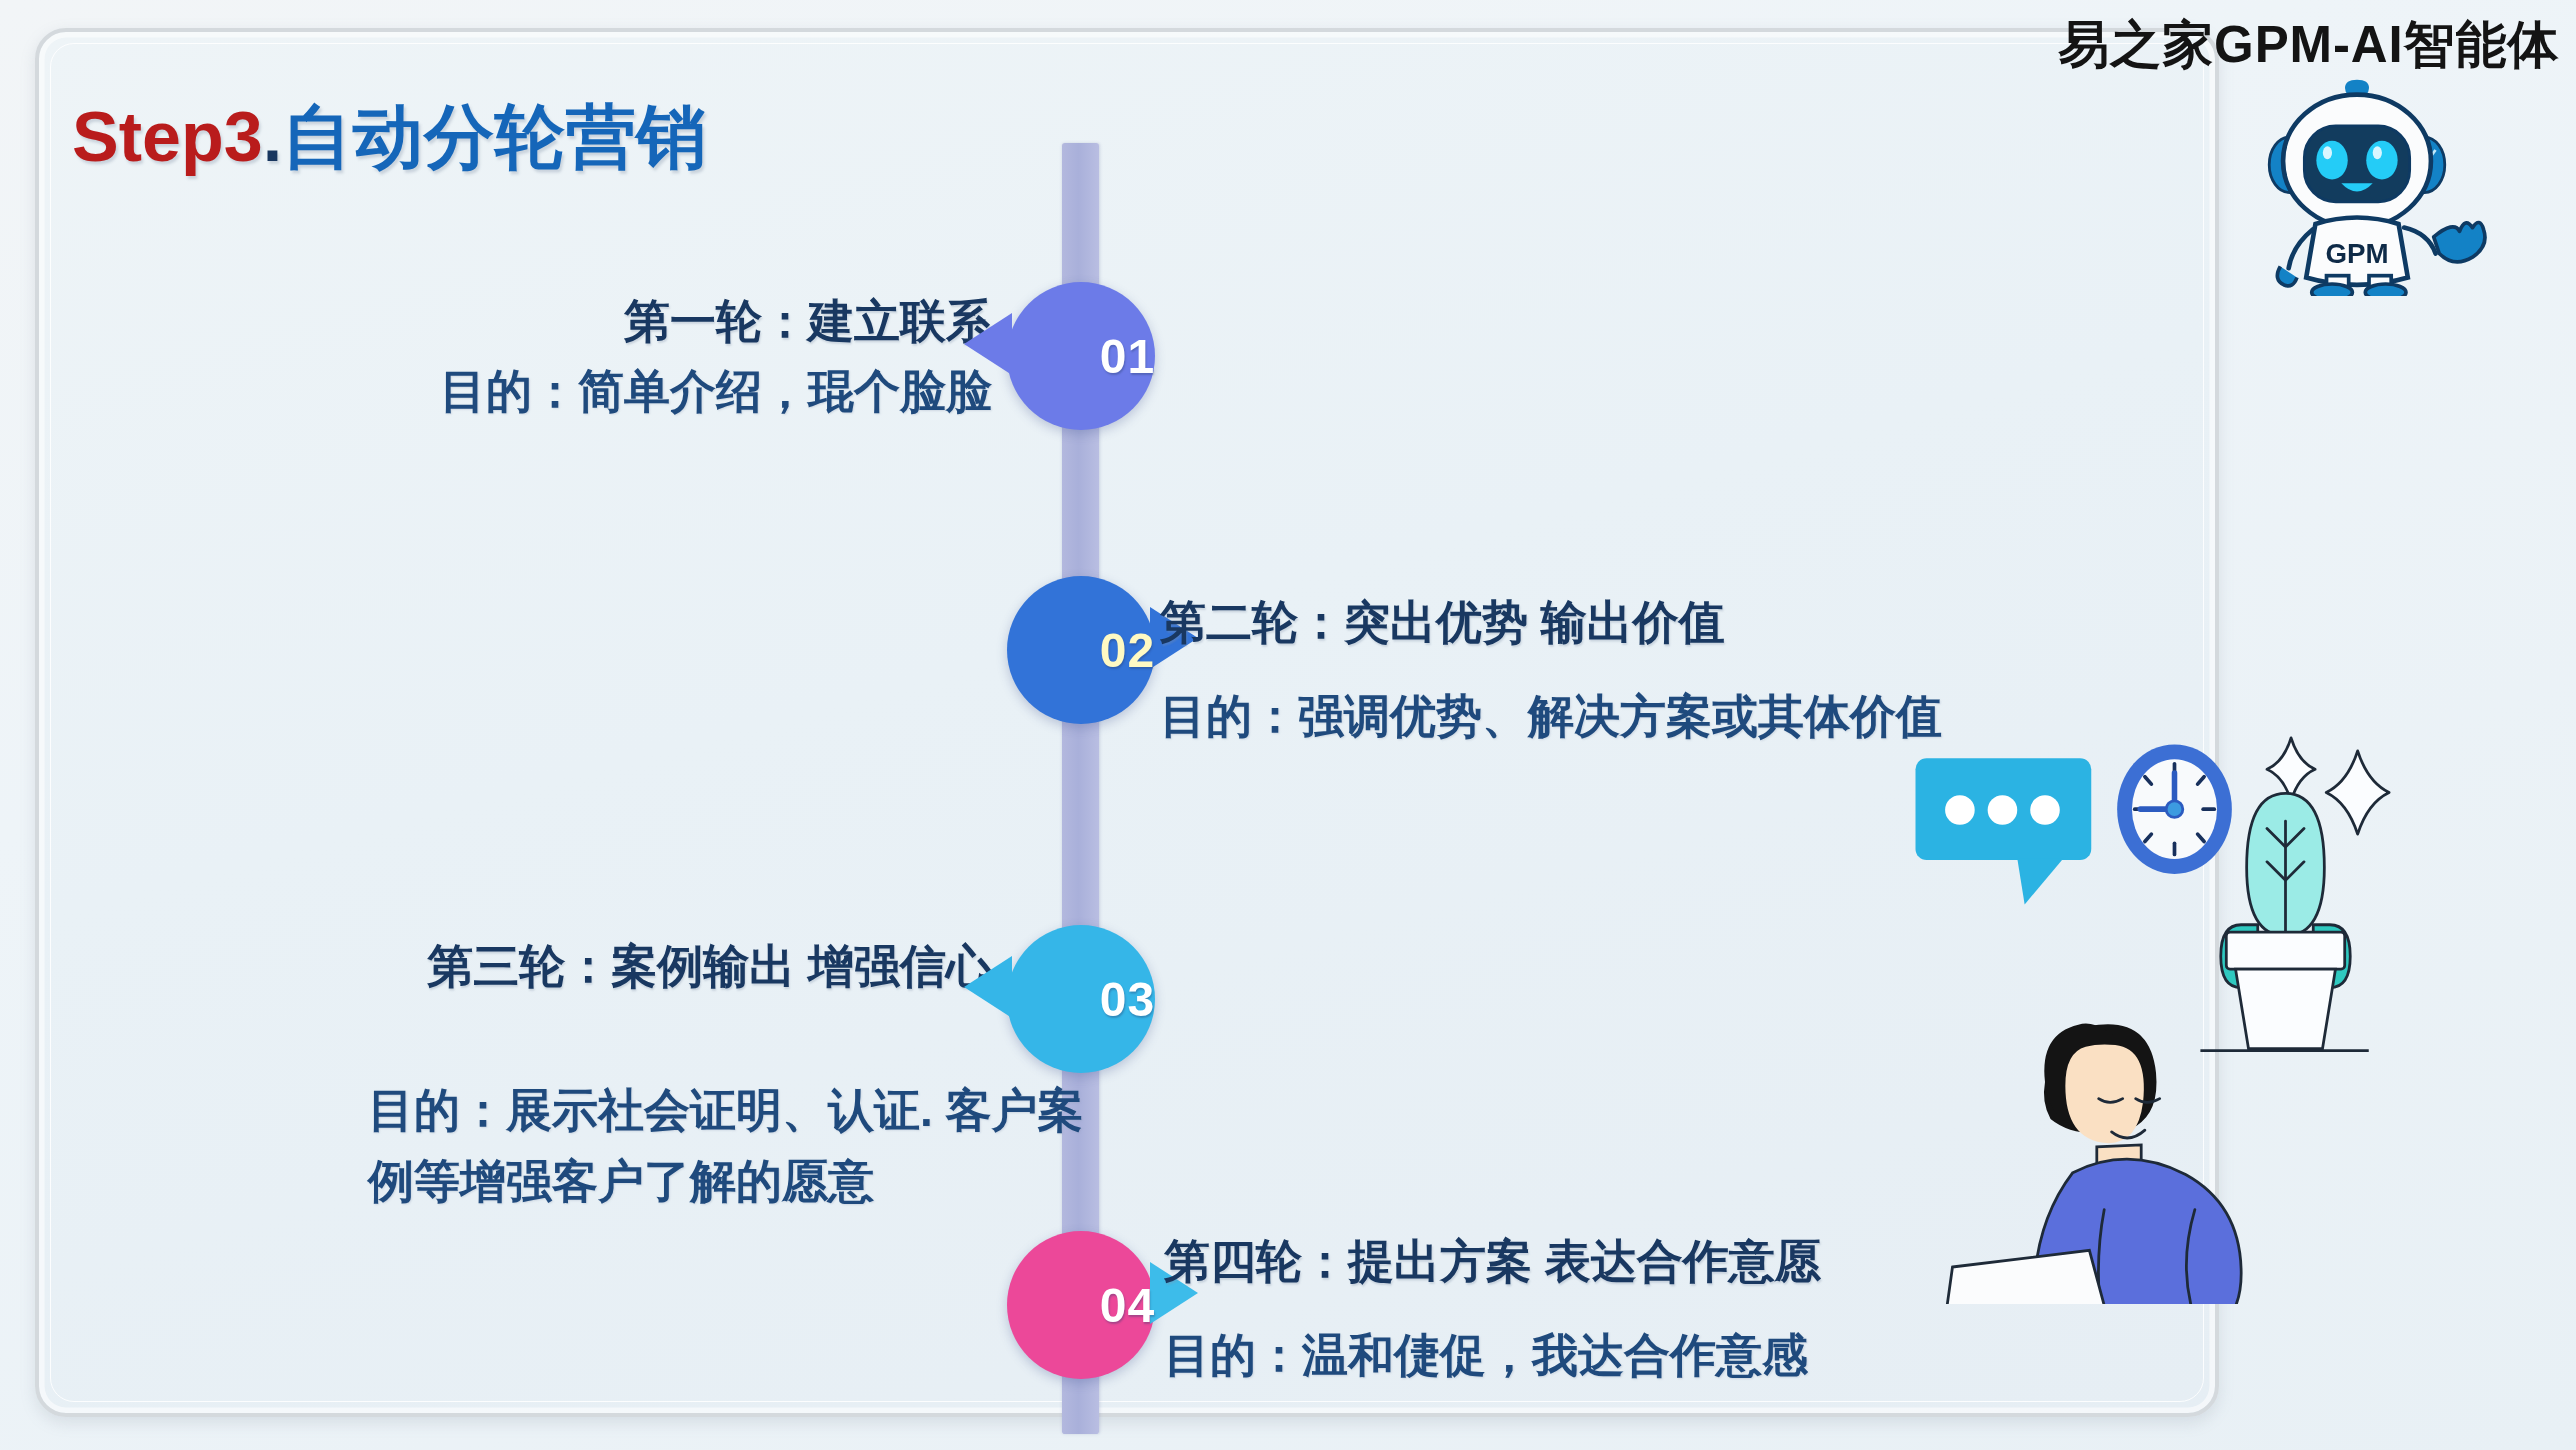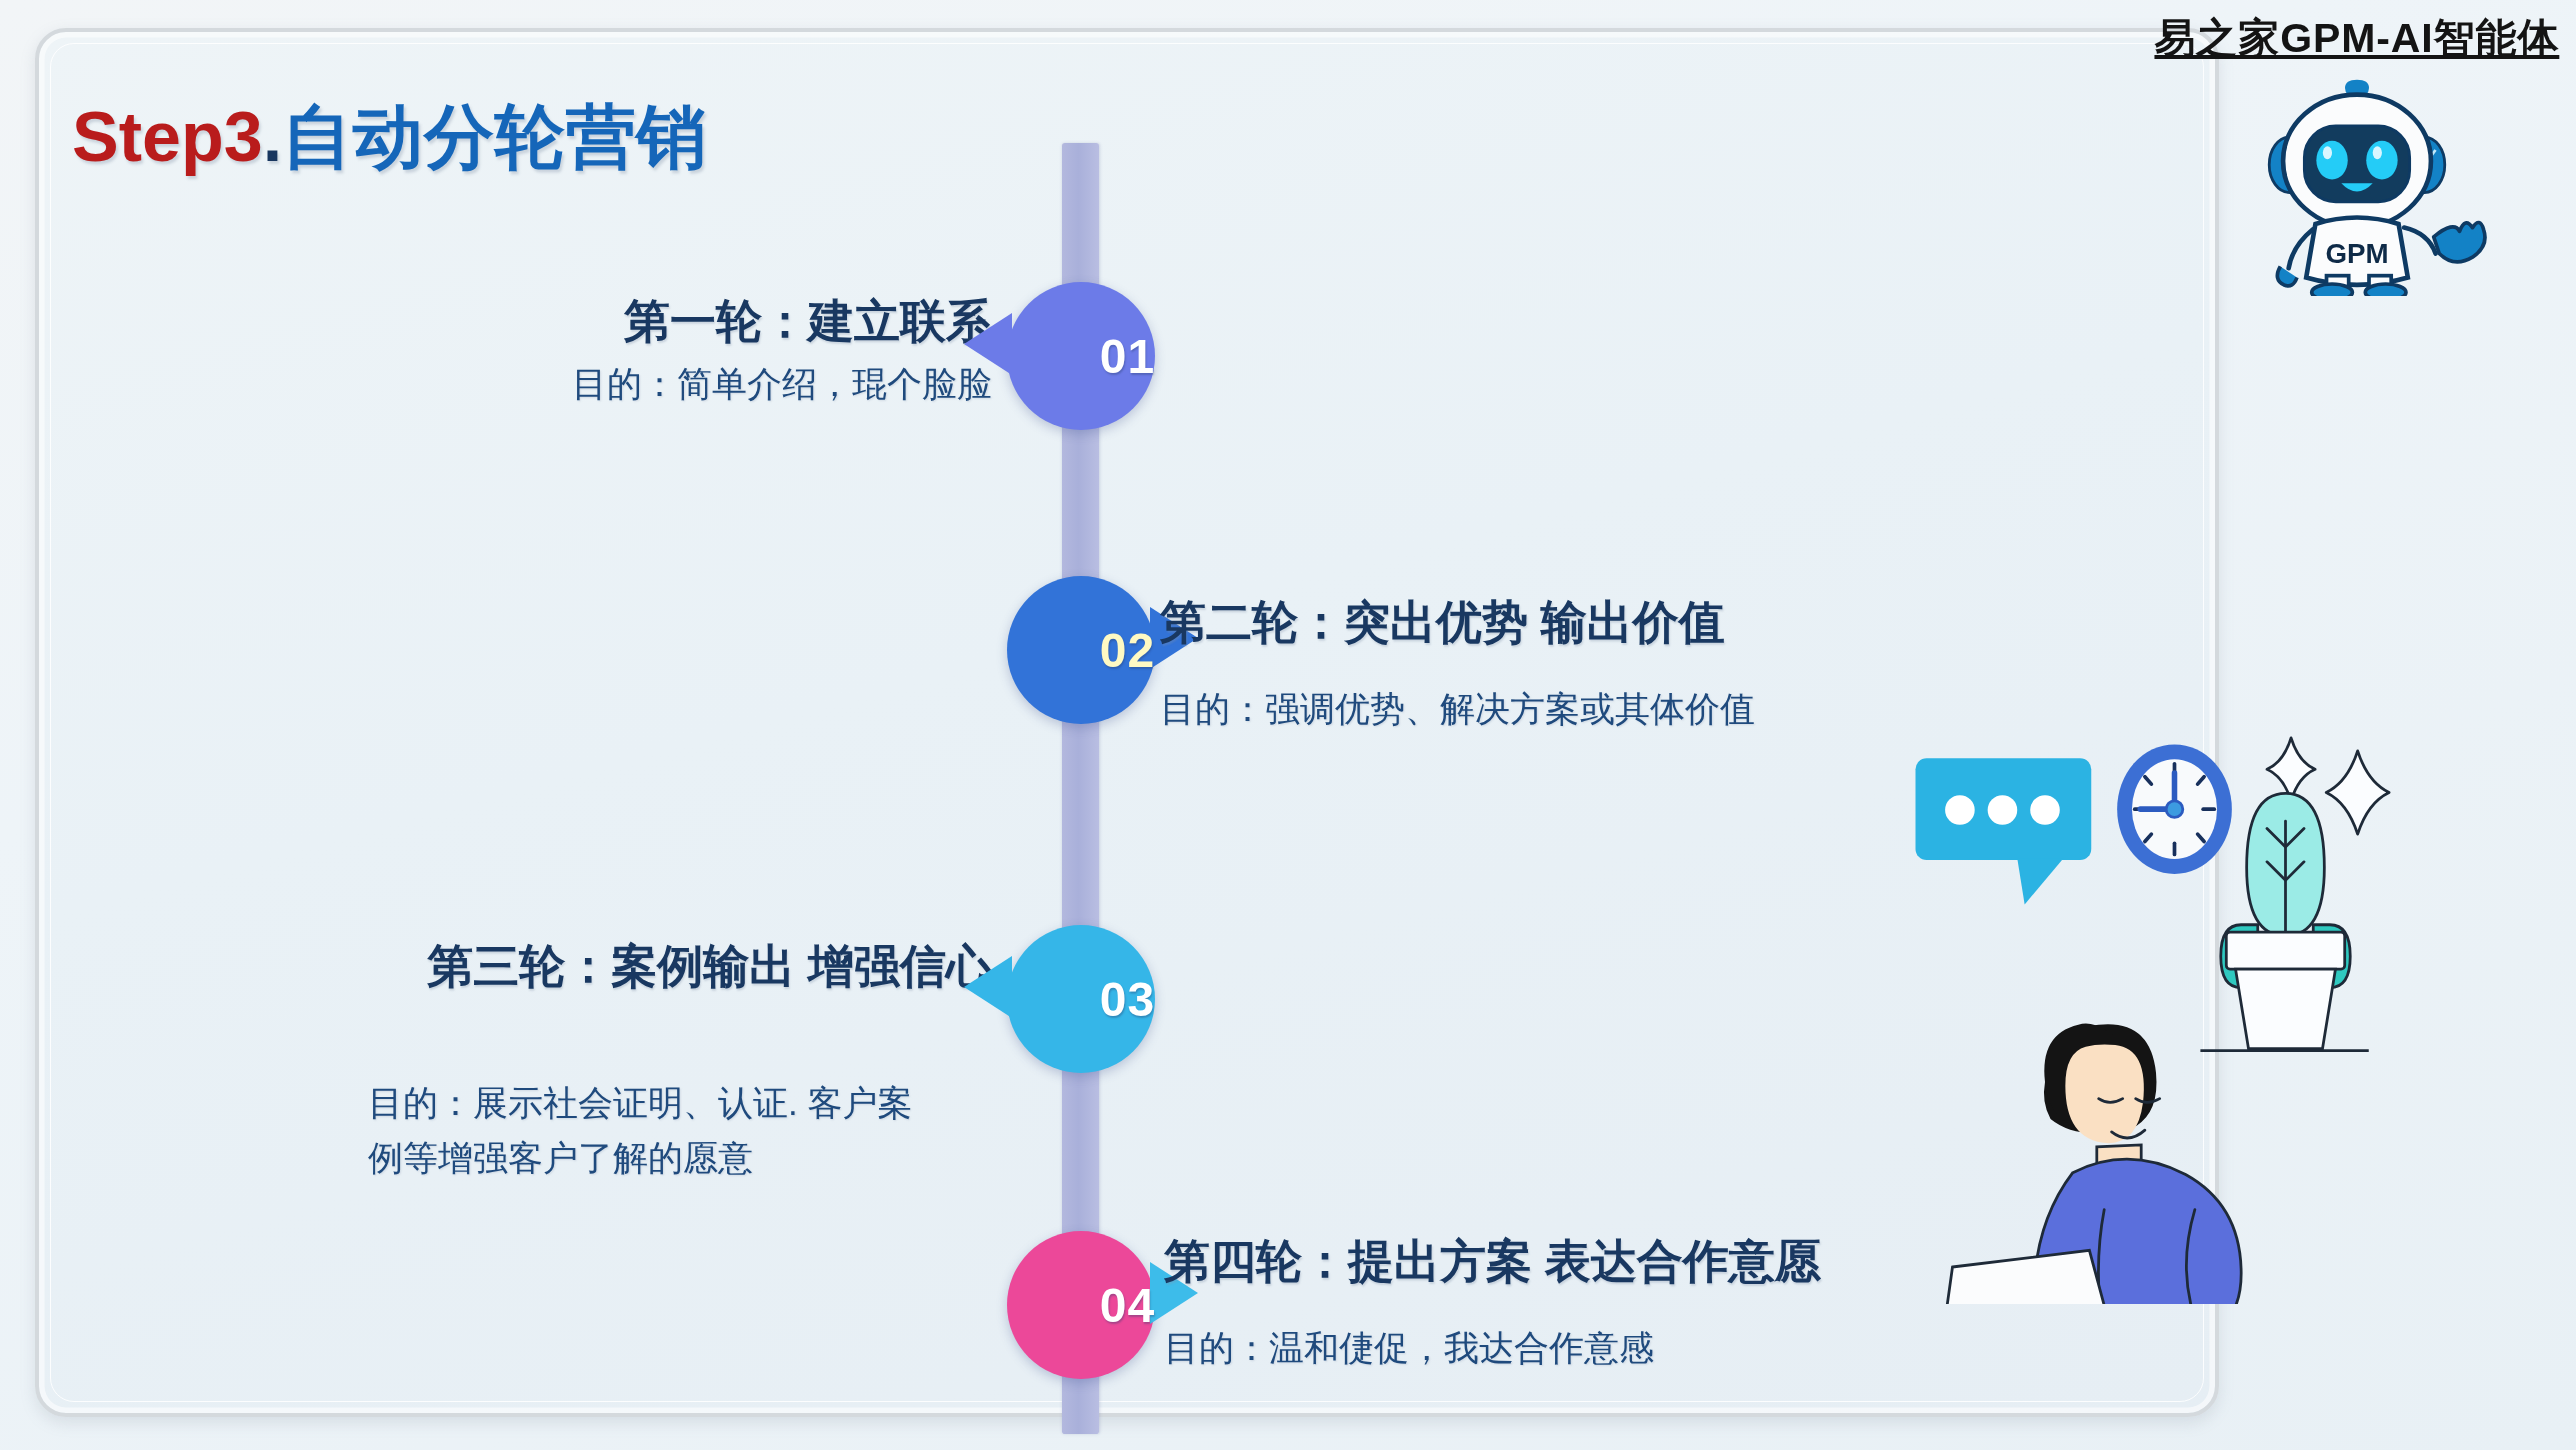--- a/index.html
+++ b/index.html
@@ -17,23 +17,22 @@
     border:4.6px solid #d4d9dd;
     box-shadow:0 5.6px 15px rgba(120,135,150,.18), inset 0 0 0 5.6px rgba(255,255,255,.55);
   }
   .slide-frame::after{
     content:"";position:absolute;left:11px;top:11px;right:11px;bottom:11px;
     border-radius:24px;border:1.9px solid rgba(255,255,255,.85);pointer-events:none;
   }
   
   .brand-title{
     position:absolute;right:16.7px;top:11px;
-    font-size:41px;font-weight:700;color:#141414;letter-spacing:0.9px;
+    font-size:51px;font-weight:700;color:#141414;letter-spacing:0.9px;
     white-space:nowrap;
-    text-decoration:underline;
   }
   
   .robot{position:absolute;right:85px;top:65px;width:268px;height:231px;}
   
   .step-title{
     position:absolute;left:72px;top:102px;
     font-size:70px;font-weight:800;white-space:nowrap;line-height:1;
     text-shadow:1.9px 2.8px 2.8px rgba(120,135,160,.30);
   }
   .step-title .step-num{color:#b91c1c;}
@@ -61,21 +60,21 @@
   }
   .badge.tail-left  .tail{left:-43px;top:31px;border-right:48px solid currentColor;}
   .badge.tail-right .tail{right:-43px;top:31px;border-left:48px solid currentColor;}
 
   .round-text{position:absolute;white-space:nowrap;}
   .round-heading{
     font-size:46px;font-weight:700;color:#193861;line-height:1.18;
     text-shadow:0.9px 1.9px 1.9px rgba(130,145,170,.30);
   }
   .round-sub{
-    font-size:35px;font-weight:400;color:#1f4a7d;line-height:1.42;
+    font-size:46px;font-weight:700;color:#1f4a7d;line-height:1.42;
     margin-top:11px;text-shadow:0.9px 0.9px 1.9px rgba(140,155,180,.28);
   }
   .align-right{text-align:right;margin-left:11px;}
   .align-left{text-align:left;margin-top:40px;}
   
   .illustration{position:absolute;left:1906px;top:712px;width:574px;height:592px;}
 </style>
 </head>
 <body>
 

